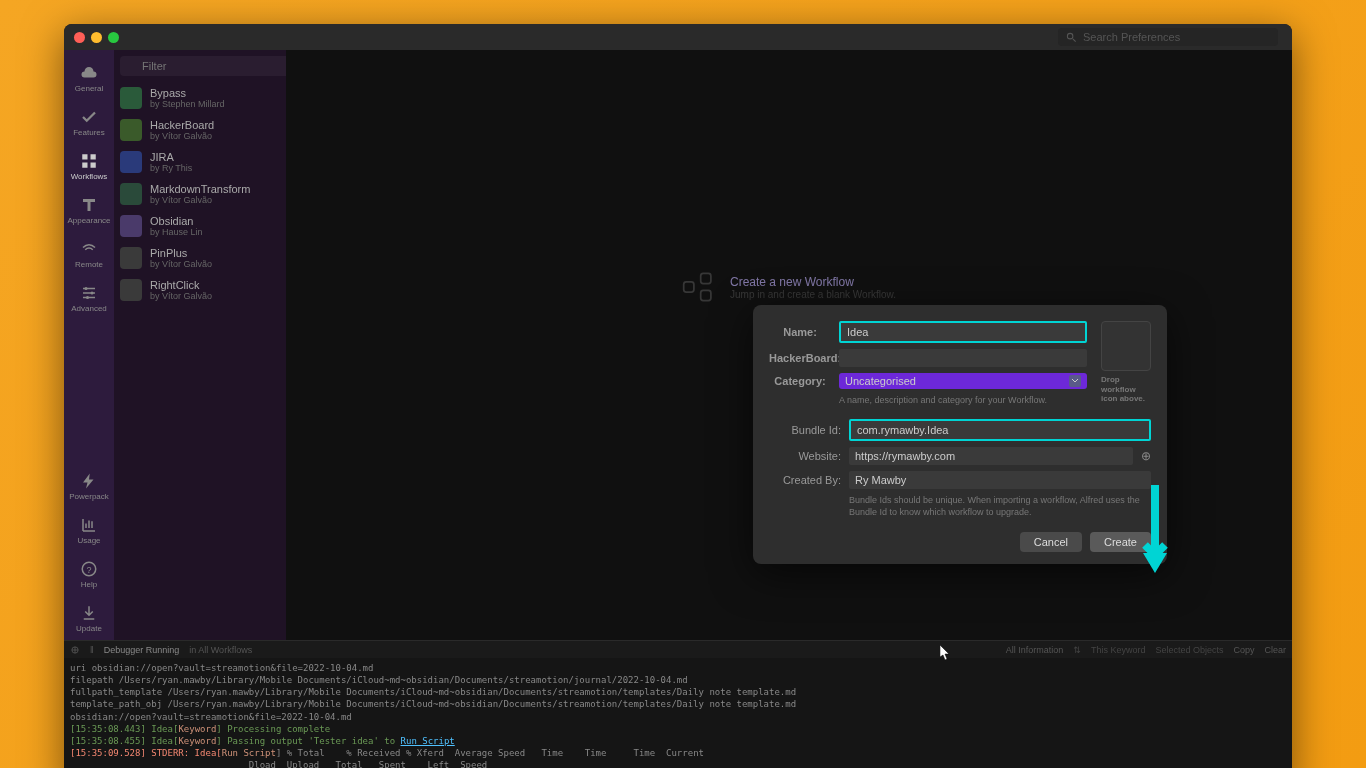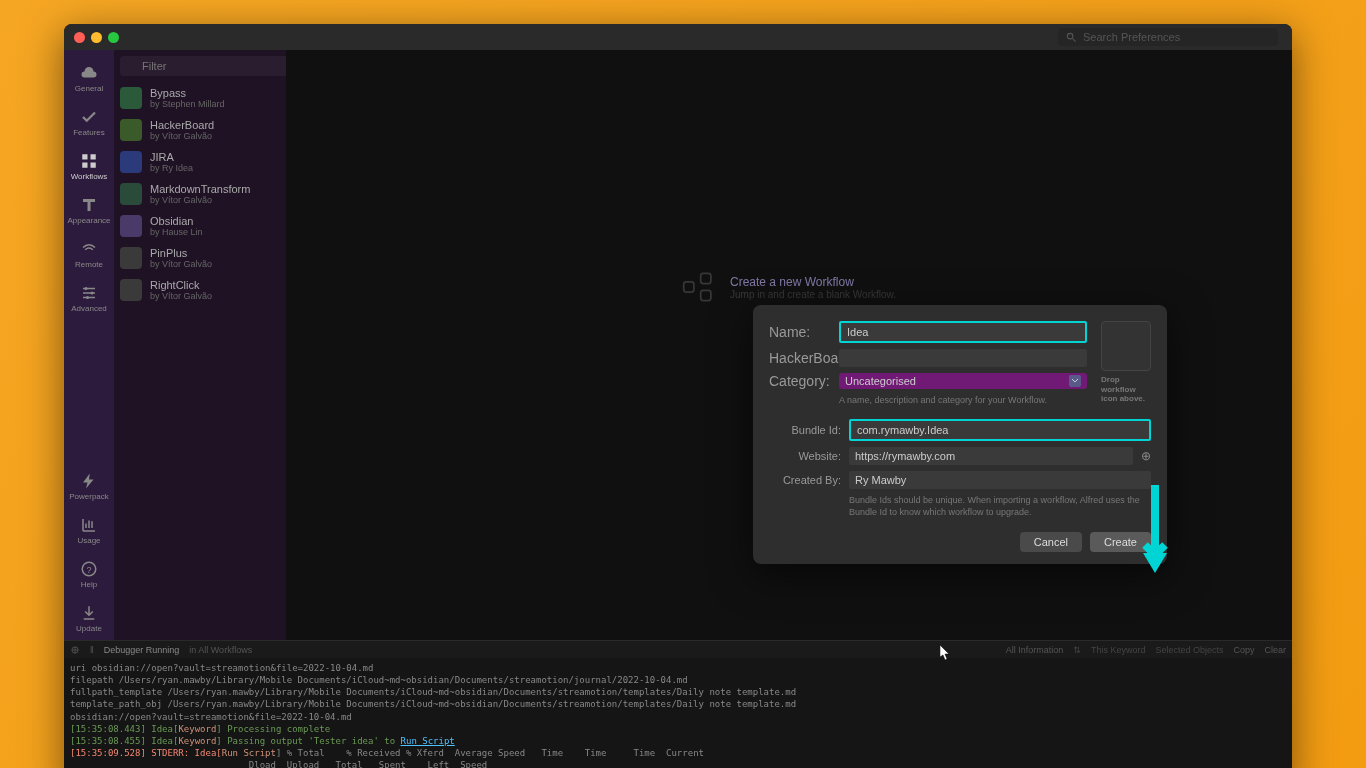--- a/index.html
+++ b/index.html
@@ -117,34 +117,34 @@
   position: absolute;
   left: 467px; top: 255px;
   width: 414px;
   background: #2e2e2e;
   border-radius: 8px;
   box-shadow: 0 10px 40px rgba(0,0,0,0.6);
   padding: 16px 16px 12px;
   z-index: 10;
 }
 .modal-row { display: flex; align-items: center; margin-bottom: 6px; gap: 8px; }
-.modal-lbl { width: 62px; text-align: left; font-size: 14px; color: #999; }
+.modal-lbl { width: 62px; text-align: center; font-size: 11px; color: #999; font-weight: bold; }
 .modal-lbl2 { width: 72px; text-align: right; font-size: 11px; color: #999; }
 .modal-in {
   flex: 1;
   background: #3a3a3a;
   border: none;
   border-radius: 2px;
   padding: 3px 6px;
   color: #ccc; font-size: 11px;
 }
 .modal-in.hl { border: 2px solid #00d4d4; background: #3a3a3a; }
 .modal-sel {
   flex: 1;
-  background: #701a75;
+  background: #6d28d9;
   border-radius: 3px;
   padding: 2px 6px;
   color: #ccc; font-size: 11px;
   display: flex; justify-content: space-between; 
 }
 .modal-sel .chev { width: 12px; height: 12px; background: #5a5a8a; border-radius: 2px; display:flex; align-items:center; justify-content:center; }
 .modal-hint { font-size: 9px; color: #777; margin-left: 70px; margin-bottom: 14px; }
 .modal-hint2 { font-size: 9px; color: #777; margin-left: 80px; margin-bottom: 14px; line-height: 1.3; }
 .icon-drop {
   position: absolute; top: 16px; right: 16px;
@@ -337,21 +337,21 @@
             <div class="wf-icon" style="background:#3a5a2a"></div>
             <div class="wf-text">
               <div class="wf-name">HackerBoard</div>
               <div class="wf-by">by Vítor Galvão</div>
             </div>
           </div>
           <div class="wf-item">
             <div class="wf-icon" style="background:#2a3a7a"></div>
             <div class="wf-text">
               <div class="wf-name">JIRA</div>
-              <div class="wf-by">by Ry Idea</div>
+              <div class="wf-by">by Ry This</div>
             </div>
           </div>
           <div class="wf-item">
             <div class="wf-icon" style="background:#2a4a3a"></div>
             <div class="wf-text">
               <div class="wf-name">MarkdownTransform</div>
               <div class="wf-by">by Vítor Galvão</div>
             </div>
           </div>
           <div class="wf-item">

